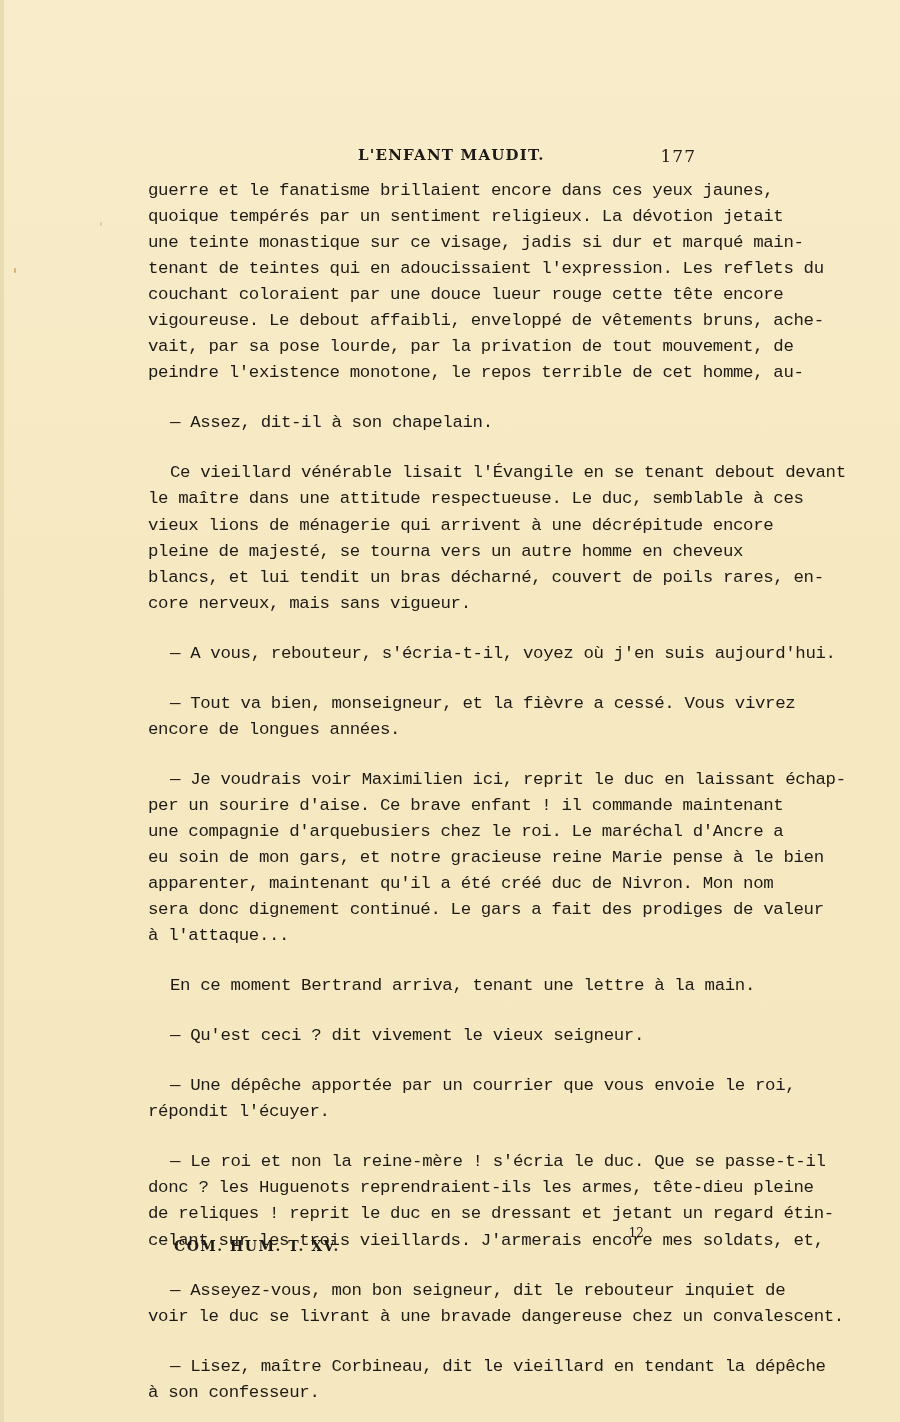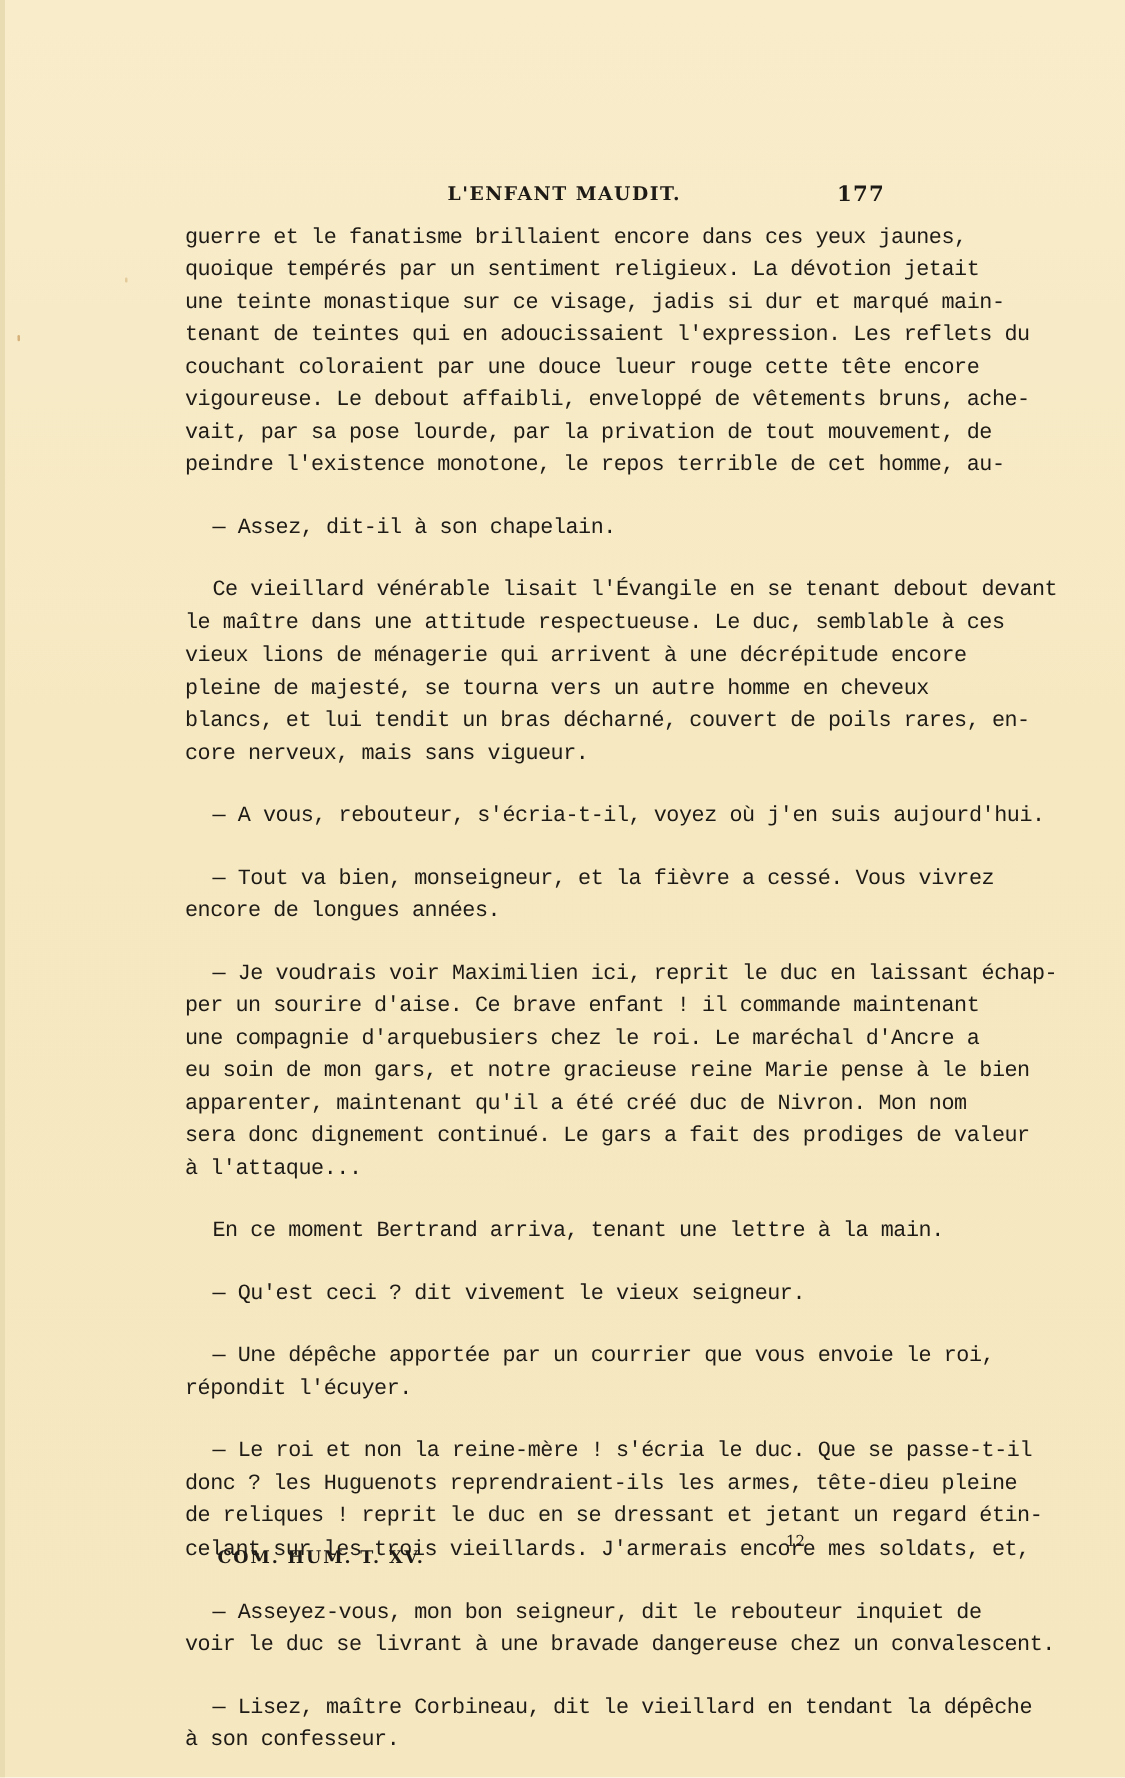--- a/index.html
+++ b/index.html
@@ -33,24 +33,24 @@
       position: absolute;
       left: 228px;
       top: 0;
       font-size: 15px;
       font-weight: bold;
       letter-spacing: 1.2px;
       white-space: nowrap;
     }
     .page-number {
       position: absolute;
-      right: 0;
+      right: 12px;
       top: 0;
       font-size: 17px;
-      font-weight: bold;
+      font-weight: normal;
       letter-spacing: 1px;
     }
     .body-text {
       position: absolute;
       top: 178px;
       left: 148px;
       width: 578px;
       font-family: Liberation Mono, monospace;
     }
     .line {

